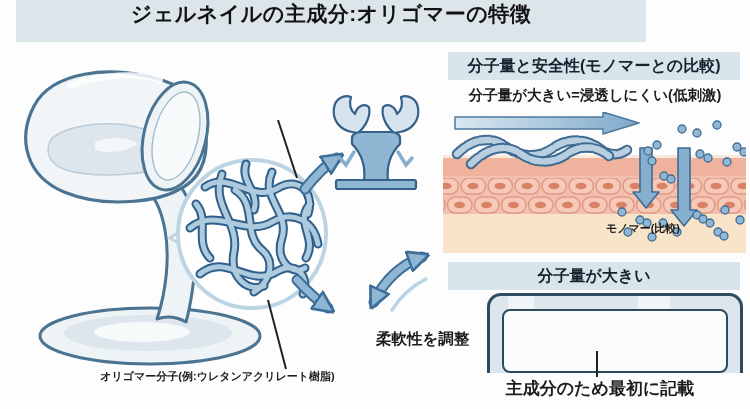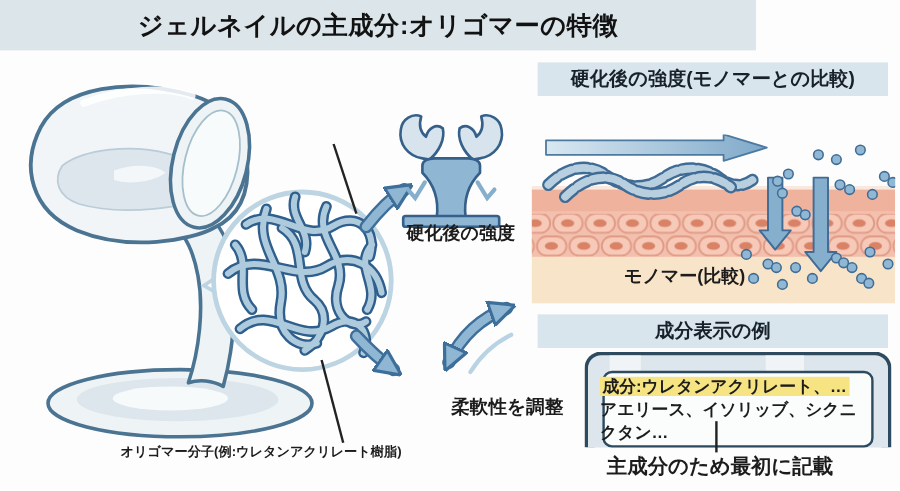--- a/index.html
+++ b/index.html
@@ -1,30 +1,30 @@
 <!DOCTYPE html>
 <html><head>
 <meta charset="utf-8">
 <style>
   * { margin:0; padding:0; box-sizing:border-box; }
   body { font-family:"Liberation Sans","DejaVu Sans",sans-serif; }
   .page { position:relative; width:750px; height:409px; background:#fdfdfd; overflow:hidden; color:#1c1c1c; }
-  .title-band { position:absolute; left:0; top:0; width:630px; height:42px; background:#dce6ea; display:flex; align-items:center; justify-content:center; }
+  .title-band { position:absolute; left:16px; top:0; width:630px; height:42px; background:#dce6ea; display:flex; align-items:flex-start; justify-content:center; }
   .title-band h1 { font-size:21px; font-weight:bold; letter-spacing:0.5px; color:#121212; }
   svg { position:absolute; }
   .lbl { position:absolute; font-weight:bold; color:#1c1c1c; white-space:nowrap; }
   .viscosity { left:201px; top:99px; font-size:15.5px; }
   .strength { left:328px; top:185px; width:112px; font-size:15px; text-align:center; }
   .flexibility { left:335px; top:329px; font-size:15.5px;margin-left:41px; }
   .caption { left:15px; top:369px; width:405px; font-size:11px; text-align:center; white-space:normal; }
   .panel-header { position:absolute; height:28px; width:292px; left:448px; background:#d9e5ec; display:flex; align-items:center; justify-content:center; font-weight:bold; font-size:16px; color:#17212b; }
   .ph1 { top:52px; }
   .ph2 { top:262px; }
   .subtitle { left:443px; top:86px; width:304px; font-size:14.5px; text-align:center; white-space:normal; }
-  .monomer { left:520px; top:221px; width:160px; font-size:15px; text-align:left; z-index:3; }
+  .monomer { left:520px; top:221px; width:160px; font-size:11px; text-align:right; z-index:3; }
   .bottle { position:absolute; left:487px; top:293px; width:256px; height:80px; background:#dde6ec; border:3px solid #2e4a5e; border-bottom:none; border-radius:14px 14px 0 0; }
   .stripe { position:absolute; top:0; height:100%; background:rgba(255,255,255,0.55); }
   .s1 { left:18px; width:26px; }
   .s2 { left:148px; width:32px; }
   .bottle-label { position:absolute; left:12px; top:13px; width:226px; height:64px; background:#fbfdfd; border:2.5px solid #2e4a5e; border-radius:8px; }
   .ingredients { position:absolute; left:500px; top:313px; width:232px; font-size:14px; font-weight:bold; line-height:19px; z-index:2; white-space:nowrap; }
   .hl { background:#f6e381; padding:0 2px; }
   .v-leader { position:absolute; left:596px; top:351px; width:2px; height:26px; background:#222; z-index:4; }
   .note { left:478px; top:377px; width:244px; font-size:17px; text-align:center; }
 </style>
@@ -111,25 +111,25 @@
     <g>
       <path d="M374,260 C384,238 402,222 422,215" fill="none" stroke="#3e6f9a" stroke-width="11" stroke-linecap="round"></path>
       <path d="M374,260 C384,238 402,222 422,215" fill="none" stroke="#8fb6d2" stroke-width="7" stroke-linecap="round" marker-start="url(#ah)" marker-end="url(#ah)"></path>
       <path d="M392,268 C402,252 414,243 426,237" fill="none" stroke="#b8d3e4" stroke-width="3.5" stroke-linecap="round"></path>
     </g>
 
     <line x1="278" y1="78" x2="297" y2="136" stroke="#222" stroke-width="2"></line>
     <line x1="286" y1="327" x2="268" y2="258" stroke="#222" stroke-width="2"></line>
   </svg>
 
-  <div class="lbl strength">硬化後の強度</div>
   <div class="lbl flexibility">柔軟性を調整</div>
   <div class="lbl caption">オリゴマー分子(例:ウレタンアクリレート樹脂)</div>
 
-  <div class="panel-header ph1">硬化後の強度(モノマーとの比較)</div>
+  <div class="panel-header ph1">分子量と安全性(モノマーとの比較)</div>
+  <div class="lbl subtitle">分子量が大きい=浸透しにくい(低刺激)</div>
 
   <svg style="left:443px;top:112px" width="303" height="141" viewBox="0 0 303 141">
     <defs>
       <linearGradient id="agrad" x1="0" y1="0" x2="1" y2="0">
         <stop offset="0" stop-color="#d9e8f1"></stop>
           <stop offset="1" stop-color="#7fa9c9"></stop>
       </linearGradient>
       <pattern id="cells" x="-10" y="66" width="27" height="38" patternUnits="userSpaceOnUse">
         <rect x="1" y="0" width="24.5" height="16" rx="8" fill="#f6c9b8" stroke="#e09a84" stroke-width="1.5"></rect>
         <ellipse cx="13" cy="8" rx="5.5" ry="3.2" fill="#d98266"></ellipse>
@@ -188,30 +188,25 @@
       <circle cx="282" cy="98" r="4"></circle>
         <circle cx="275" cy="120" r="4"></circle>
         <circle cx="281" cy="124" r="4"></circle>
       <circle cx="297" cy="108" r="4"></circle>
         <circle cx="185" cy="120" r="4"></circle>
     </g>
   </svg>
 
   <div class="lbl monomer">モノマー(比較)</div>
 
-  <div class="panel-header ph2">成分表示の例</div>
+  <div class="panel-header ph2">分子量が大きい</div>
 
   <div class="bottle">
     <div class="stripe s1"></div>
     <div class="stripe s2"></div>
     <div class="bottle-label"></div>
   </div>
 
-  <div class="ingredients">
-    <span class="hl">成分:ウレタンアクリレート、…</span><br>
-    <span>アエリース、イソリッブ、シクニ</span><br>
-    <span>クタン…</span>
-  </div>
 
   <div class="v-leader"></div>
   <div class="lbl note">主成分のため最初に記載</div>
 
 </div>
 
 </body></html>

